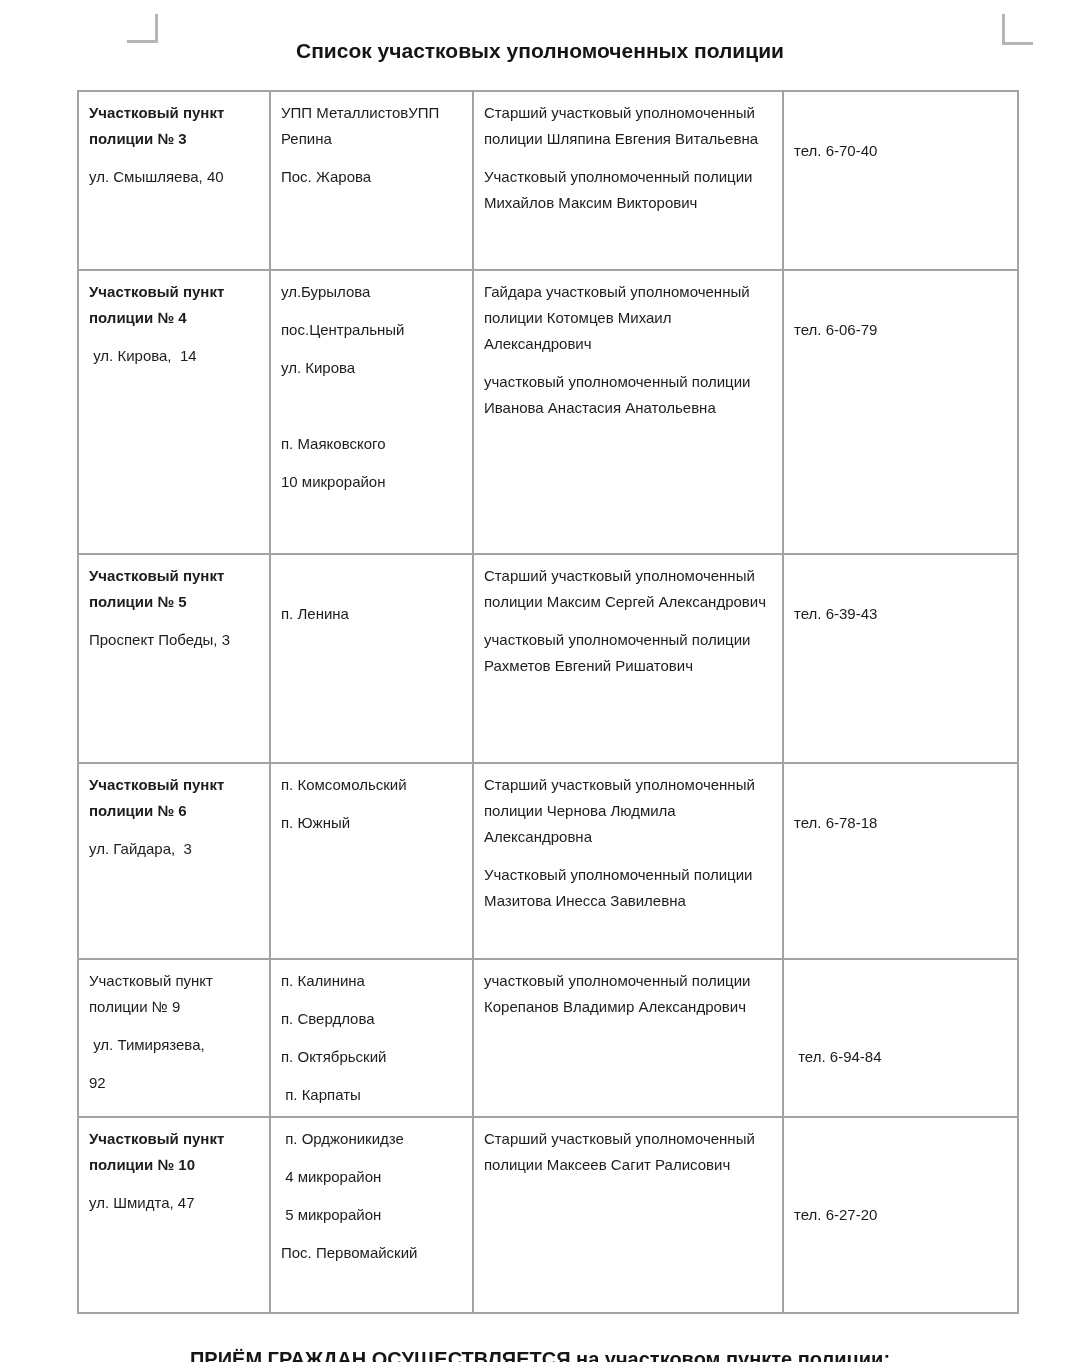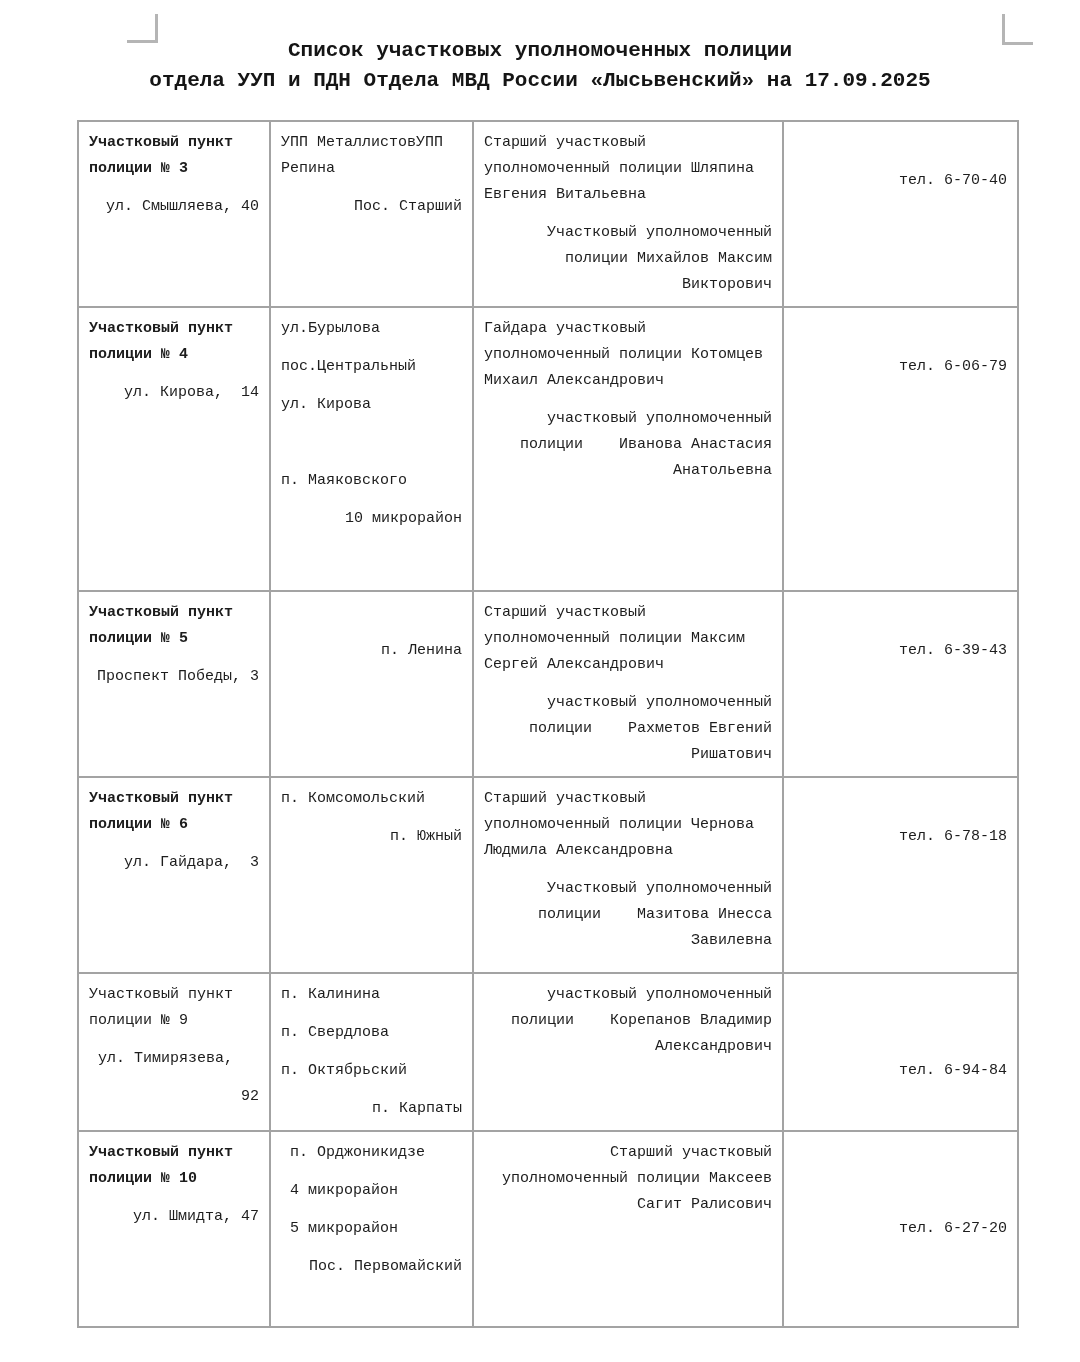--- a/index.html
+++ b/index.html
@@ -1,20 +1,20 @@
 <!DOCTYPE html>
 <html><head>
 <meta charset="utf-8">
 <style>
   html,body{margin:0;padding:0;background:#e9e9e9;}
   .page{
     position:relative;
     width:1080px;height:1362px;
     background:#ffffff;
-    font-family:Liberation Mono, monospace;
+    font-family:Liberation Sans, sans-serif;
     color:#1d1d1d;
     overflow:hidden;
     margin:0 auto;
   }
   
   .corner{position:absolute;}
   .corner-left{
     left:127px;top:14px;width:28px;height:26px;
     border-right:3px solid #b5b5b5;border-bottom:3px solid #b5b5b5;
   }
@@ -43,61 +43,60 @@
     padding:8px 10px;
     font-size:15px;
     line-height:26px;
   }
   td p{
     margin:0 0 12px 0;
     min-height:26px;
     white-space:pre-wrap;
     word-wrap:break-word;
   }
-  td p:last-child{margin-bottom:0;text-align:right;}
+  td p:last-child{margin-bottom:0;}
   td.station p:first-child{font-weight:700;}
   td.station.regular p:first-child{font-weight:400;}
   .footer-note{
     margin-top:34px;
     text-align:center;
     font-weight:700;
     font-size:20px;
     color:#151515;
   }
 </style>
 </head>
 <body>
 
 <div class="page">
 
   <div class="corner corner-left"></div>
   <div class="corner corner-right"></div>
 
   <div class="doc-title">
     <div>Список участковых уполномоченных полиции</div>
-    <div>отдела УУП и ПДН Отдела МВД России «Лысьвенский» на 17.09.2025</div>
   </div>
 
   <table class="precincts">
     <colgroup>
       <col style="width:192px">
         <col style="width:203px">
         <col style="width:310px">
         <col style="width:235px">
     </colgroup>
     <tbody>
 
       <tr style="height:179px;">
         <td class="station">
           <p>Участковый пункт полиции № 3</p>
           <p>ул. Смышляева, 40</p>
         </td>
         <td>
           <p>УПП МеталлистовУПП Репина</p>
-          <p>Пос. Старший</p>
+          <p>Пос. Жарова</p>
         </td>
         <td>
           <p>Старший участковый уполномоченный полиции Шляпина Евгения Витальевна</p>
           <p>Участковый уполномоченный полиции Михайлов Максим Викторович</p>
         </td>
         <td>
           <p></p>
           <p>тел. 6-70-40</p>
         </td>
       </tr>
@@ -118,21 +117,21 @@
         <td>
           <p>Гайдара участковый уполномоченный полиции Котомцев Михаил Александрович</p>
           <p>участковый уполномоченный полиции    Иванова Анастасия Анатольевна</p>
         </td>
         <td>
           <p></p>
           <p>тел. 6-06-79</p>
         </td>
       </tr>
 
-      <tr style="height:159px;">
+      <tr style="height:209px;">
         <td class="station">
           <p>Участковый пункт полиции № 5</p>
           <p>Проспект Победы, 3</p>
         </td>
         <td>
           <p></p>
           <p>п. Ленина</p>
         </td>
         <td>
           <p>Старший участковый уполномоченный полиции Максим Сергей Александрович</p>

